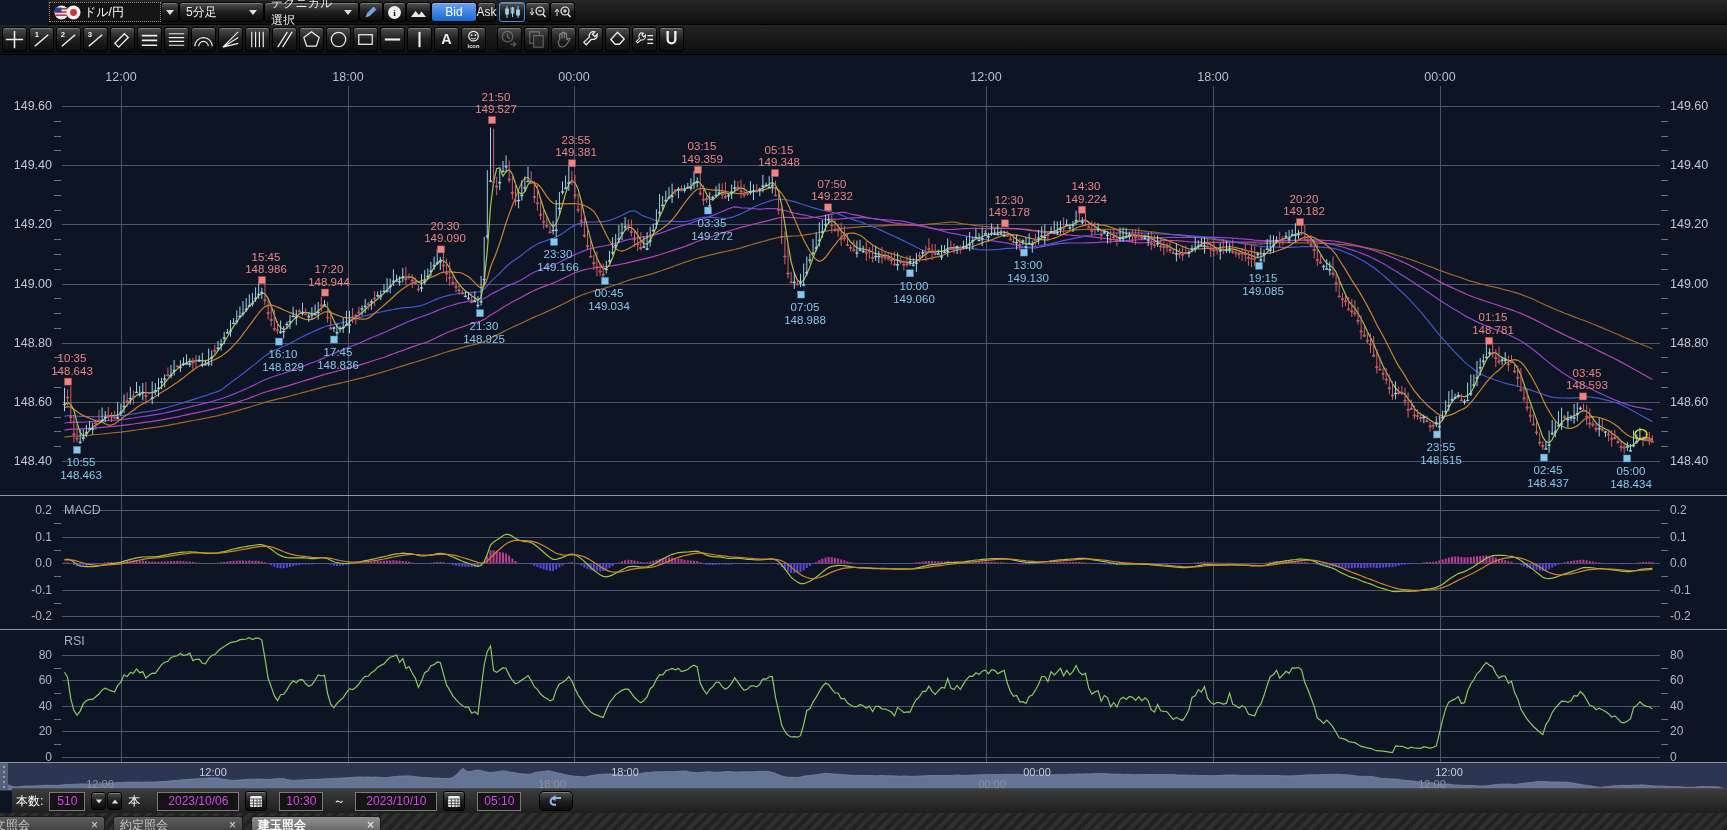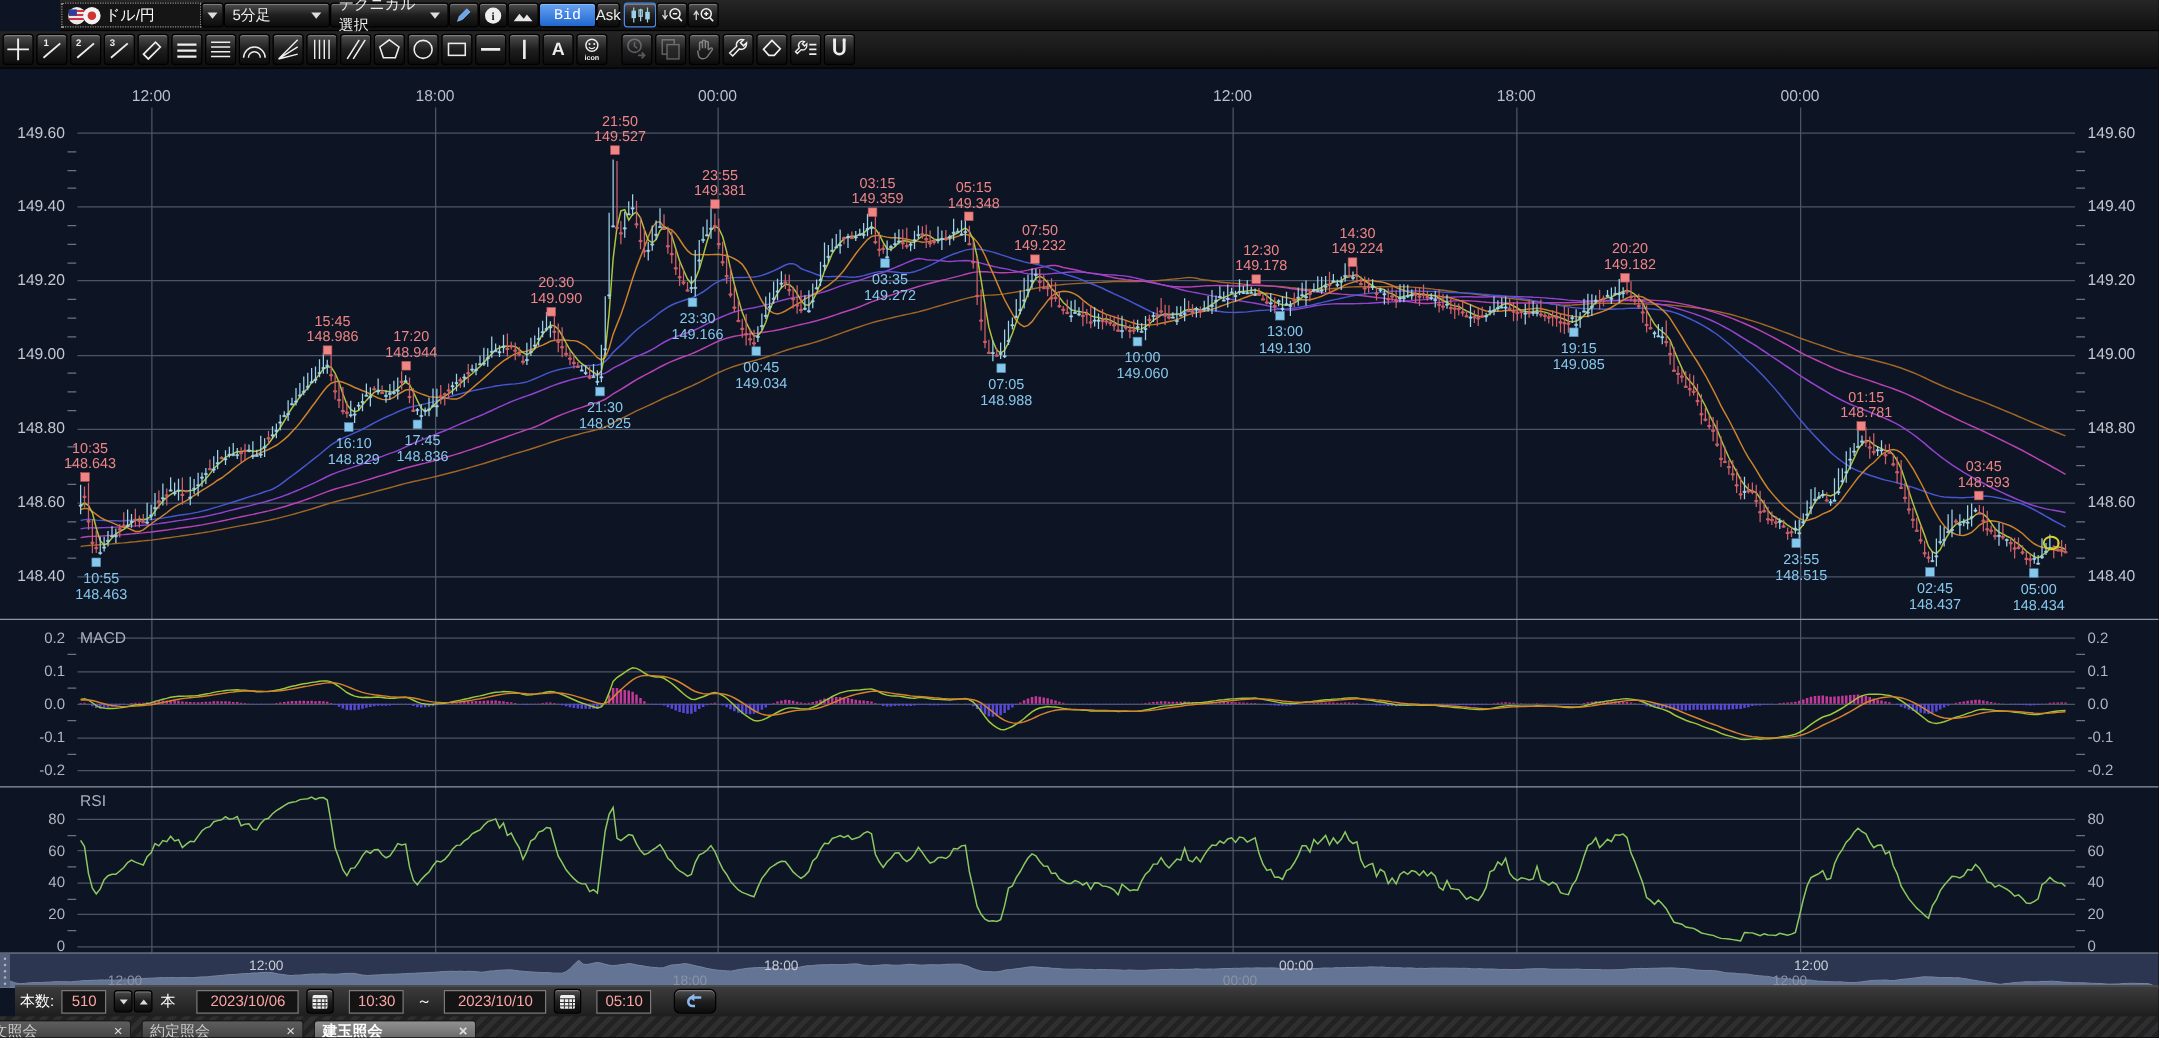--- a/index.html
+++ b/index.html
@@ -10,39 +10,39 @@
        background:linear-gradient(#262626,#101010);border-bottom:1px solid #000;
        display:flex;align-items:center;gap:0;padding-left:1px;box-sizing:border-box;margin-left:48px;}
   .bevel{height:20px;background:linear-gradient(#4e4e4e,#1f1f1f 50%,#0c0c0c);
        border:1px solid #000;border-radius:3px;box-shadow:inset 0 1px 0 rgba(255,255,255,.28);
        color:#eee;font-size:12px;display:flex;align-items:center;justify-content:center;box-sizing:border-box;}
   .pairbox{height:20px;border:1px dotted #888;display:flex;align-items:center;gap:3px;
        padding:0 4px;color:#fff;font-size:12px;width:112px;box-sizing:border-box;background:#151515;}
   .chev{width:0;height:0;border-left:4px solid transparent;border-right:4px solid transparent;
        border-top:5px solid #ddd;display:inline-block;}
   .chev-up{border-top:none;border-bottom:5px solid #ddd;}
-  .bid{background:linear-gradient(#66a3f2,#1f66cf);color:#fff;width:46px;font-family:Liberation Mono, monospace;}
+  .bid{background:linear-gradient(#66a3f2,#1f66cf);color:#fff;width:46px;}
   .ask{width:19px;}
   .active-border{border:1px solid #4b8ced;}
   
   .tb2{position:absolute;top:25px;left:0;width:1727px;height:30px;z-index:5;
        background:linear-gradient(#242424,#0e0e0e);border-bottom:1px solid #000;
        display:flex;align-items:center;gap:2px;padding-left:2px;box-sizing:border-box;}
   .tool{width:25px;height:25px;padding:0;}
   .tool svg{display:block;}
   .dim svg{opacity:.45;}
   .gap{margin-left:9px;}
   
   #chart-svg{position:absolute;top:0;left:0;z-index:1;}
   
   .cbar{position:absolute;top:788px;left:12px;width:1727px;height:25px;z-index:5;
        background:linear-gradient(#3c3c3c,#1e1e1e);border-top:1px solid #4a4a4a;
        display:flex;align-items:center;gap:6px;padding-left:4px;box-sizing:border-box;
        color:#fff;font-size:12px;}
-  .field{background:#141414;border:1px solid #7a7a7a;color:#fca5a5;height:17px;
+  .field{background:#141414;border:1px solid #7a7a7a;color:#d946ef;height:17px;
        display:flex;align-items:center;justify-content:center;font-size:12px;box-sizing:content-box;}
   .spin{width:15px;height:18px;}
   .spin .chev{transform:scale(.8);}
   
   .tabsbar{position:absolute;top:813px;left:0;width:1727px;height:17px;z-index:5;
        background:repeating-linear-gradient(135deg,#2f2f2f 0 4px,#222 4px 8px);}
   .tab{position:absolute;top:3px;height:17px;width:130px;border-radius:3px 3px 0 0;
        background:linear-gradient(#5e5e5e,#3d3d3d);border:1px solid #1a1a1a;border-bottom:none;
        color:#ccc;font-size:12px;display:flex;align-items:center;padding:0 6px;box-sizing:border-box;}
   .tab.on{background:linear-gradient(#919191,#626262);color:#fff;font-weight:bold;}

